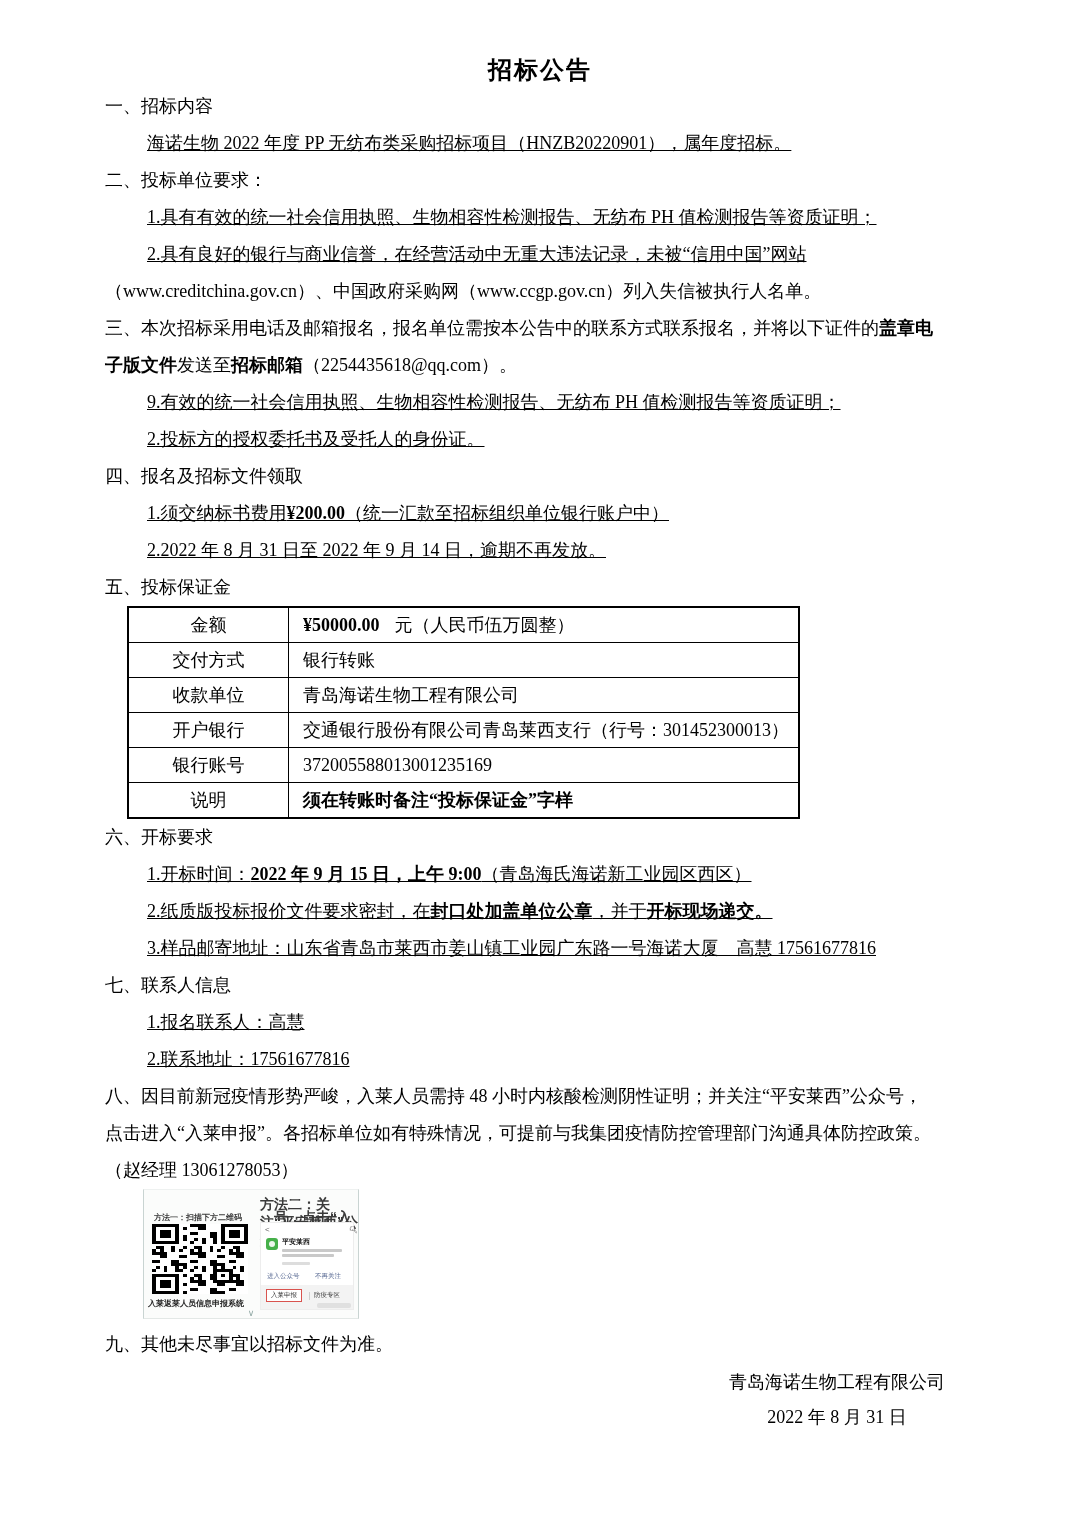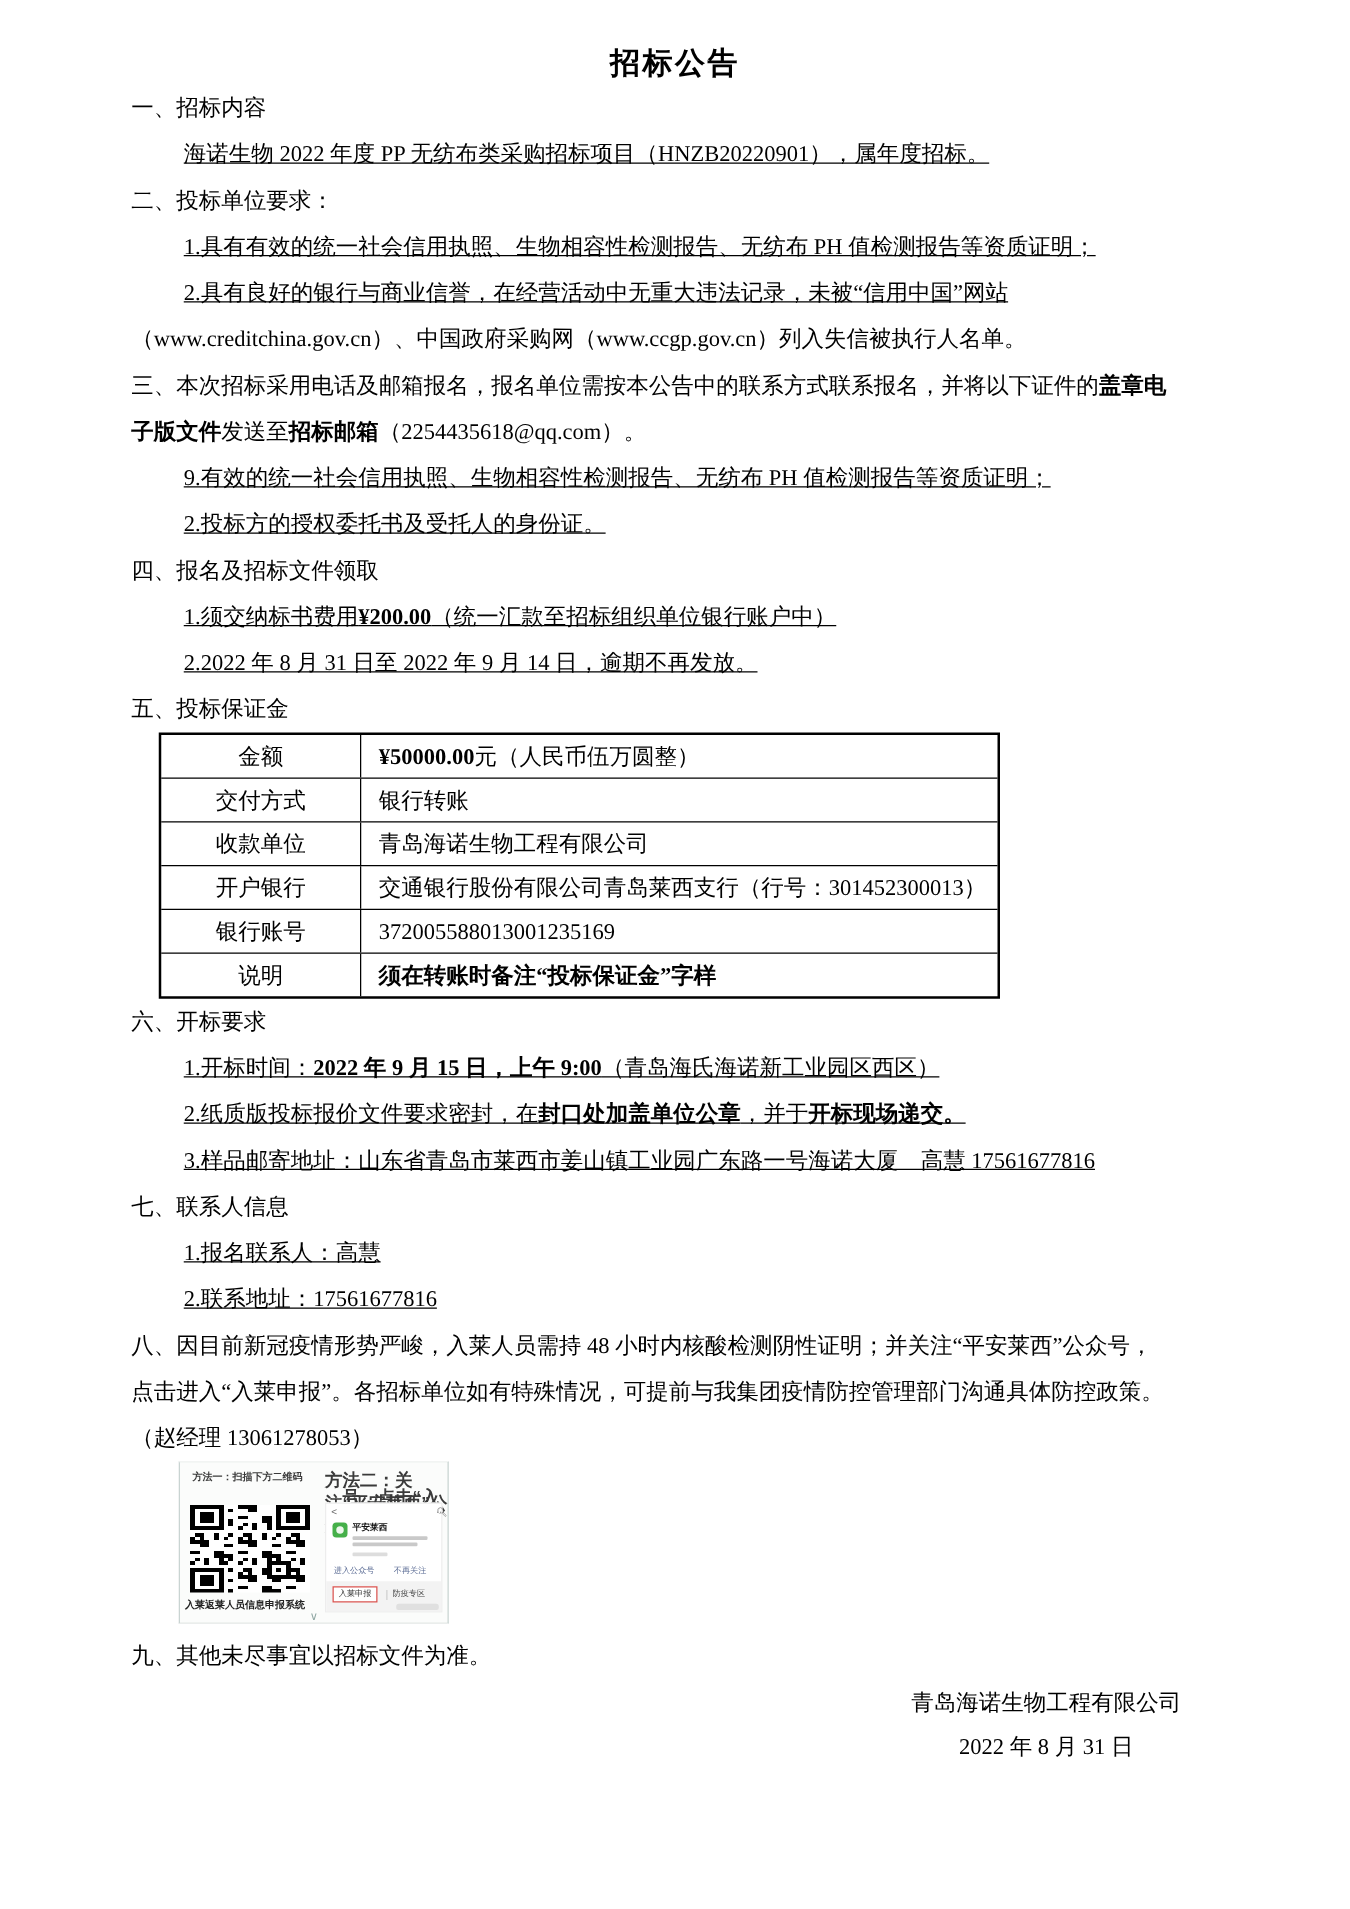--- a/index.html
+++ b/index.html
@@ -3,21 +3,21 @@
 <meta charset="utf-8">
 <style>
   html,body { margin:0; padding:0; background:#ffffff; }
   .page {
     width:1080px; height:1527px; box-sizing:border-box;
     padding:0 105px; background:#fff; color:#000;
     font-family:"Liberation Serif","DejaVu Serif",serif;
     position:relative; overflow:hidden;
   }
   .title {
-    margin:0; padding-top:34px; height:34px;
+    margin:0; padding-top:54px; height:34px;
     text-align:center; font-size:24px; font-weight:700; letter-spacing:2px;
   }
   .doc-body { font-size:18px; }
   #body1 { margin-top:0; }
   #body2 { }
   #body3 { margin-top:7px; }
   .line { height:37px; line-height:37px; white-space:nowrap; }
   .line.indent { text-indent:42px;text-decoration:underline; }
   .b { font-weight:700; }
 
@@ -25,32 +25,32 @@
   .dtable {
     width:673px; margin-left:22px; border:2px solid #000; box-sizing:border-box;
     font-size:18px;
   }
   .trow { display:flex; height:34px; border-bottom:1px solid #000; }
   .trow:last-child { border-bottom:none; }
   .tlabel {
     width:160px; border-right:1px solid #000; box-sizing:border-box;
     display:flex; align-items:center; justify-content:center;
   }
-  .tvalue { flex:1; display:flex; align-items:center; padding-left:14px; white-space:nowrap; overflow:hidden; }
+  .tvalue { flex:1; display:flex; align-items:center; padding-left:14px; white-space:nowrap; overflow:hidden;gap:15px; }
 
   
   .notice-figure {
     margin:8px 0 0 38px; width:216px; height:130px; position:relative;
     background:#fbfcfb; box-sizing:border-box;
     border-top:1px solid #eef1f0; border-bottom:1px solid #e3e8e6;
     border-left:1px solid #c9d4d2; border-right:1px solid #c9d4d2;
     font-family:"Liberation Sans","DejaVu Sans",sans-serif; color:#333;
   }
   .notice-figure div, .notice-figure span { position:absolute; }
-  .m1-caption { left:10px; top:6px; font-size:8px; font-weight:600; color:#3a3a3a; }
+  .m1-caption { left:10px; top:22px; font-size:8px; font-weight:600; color:#3a3a3a; }
   .qr { position:absolute; left:8px; top:34px; width:96px; height:70px; shape-rendering:crispEdges; }
   .qr-label { left:4px; top:108px; font-size:8px; font-weight:700; color:#222; }
   .m2-caption { font-size:14px; font-weight:600; color:#3a3a3a; }
   .m2-caption.l1 { left:116px; top:6px; }
   .m2-caption.l2 { left:130px; top:19px; }
   .wx-card {
     left:116px; top:32px; width:94px; height:88px; background:#fff;
     border:1px solid #ededed; box-sizing:border-box;
   }
   .wx-back { left:4px; top:2px; font-size:8px; color:#666; }

